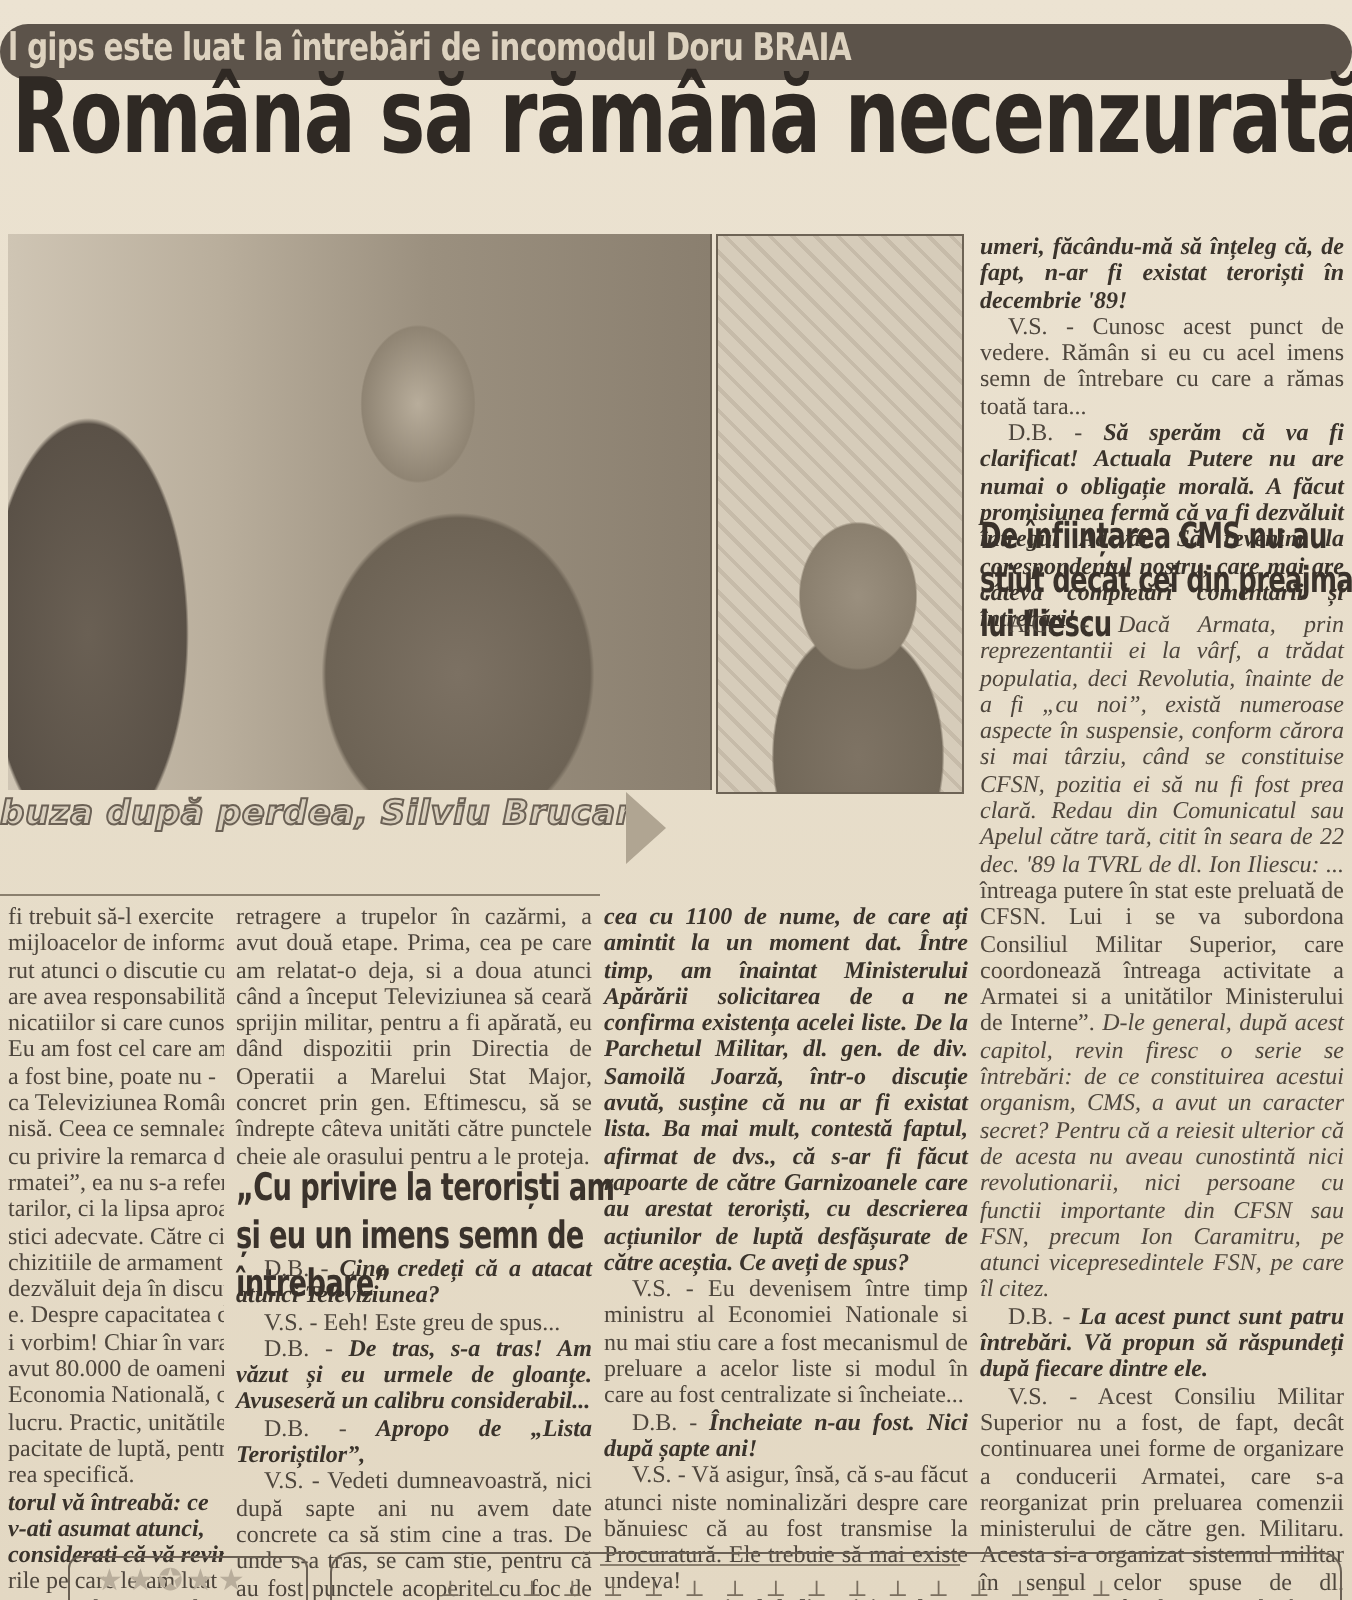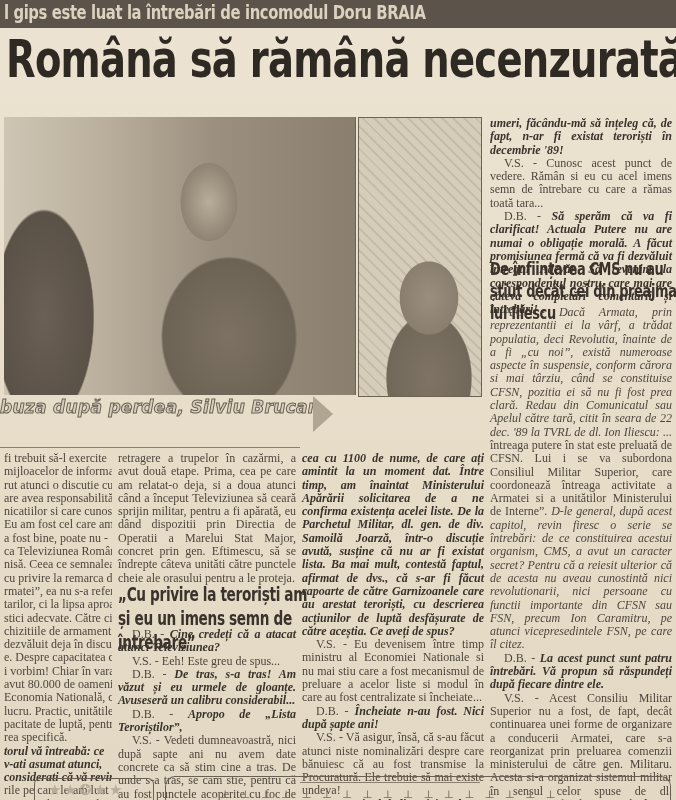--- a/index.html
+++ b/index.html
@@ -6,22 +6,23 @@
   html, body { width: 676px; height: 800px; overflow: hidden; }
   body {
     background: #e9dfcd;
     font-family: "Liberation Serif", "DejaVu Serif", serif;
     color: #3a332b;
     position: relative;
   }
   .page { position: absolute; inset: 0; background: linear-gradient(180deg,#ece3d2 0%,#e6dcc8 60%,#e3d8c3 100%); }
 
   .kicker-band {
-    position: absolute; left: 0; top: 0; width: 676px; height: 28px;
+    position: absolute; left: 0; top: 12px; width: 676px; height: 28px;
     background: #5c534a;
+    border-radius: 14px;
   }
   .kicker {
     position: absolute; left: 4px; top: 1px; height: 26px;
     font-family: "DejaVu Sans", sans-serif; font-weight: bold;
     font-size: 19px; color: #ddd2bf; letter-spacing: -0.5px;
     transform: scaleX(0.78); transform-origin: left center; white-space: nowrap;
   }
   .headline {
     position: absolute; left: 6px; top: 30px; width: 880px; height: 58px;
     font-family: "DejaVu Sans", sans-serif; font-weight: bold;

